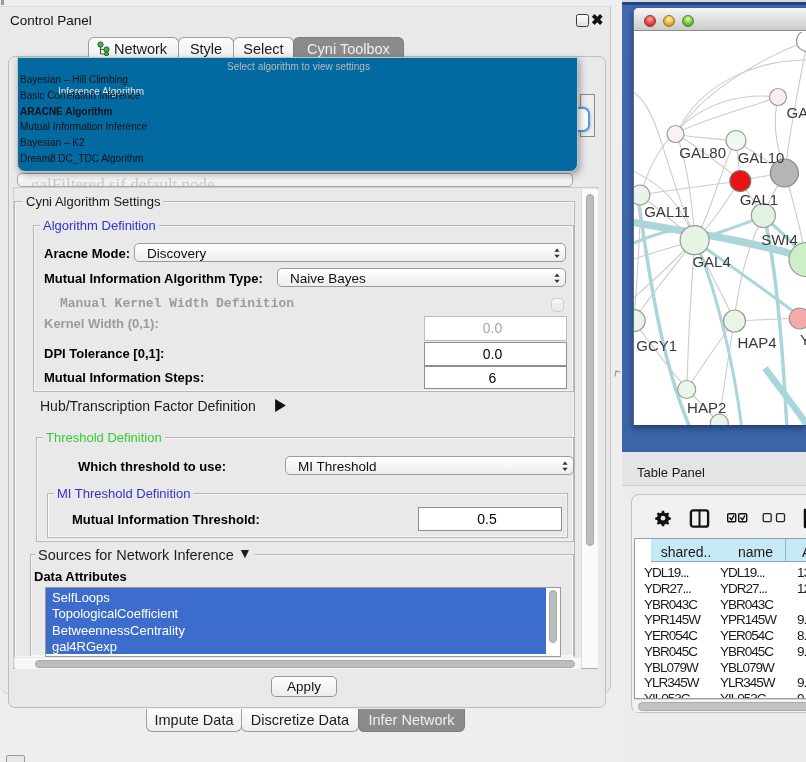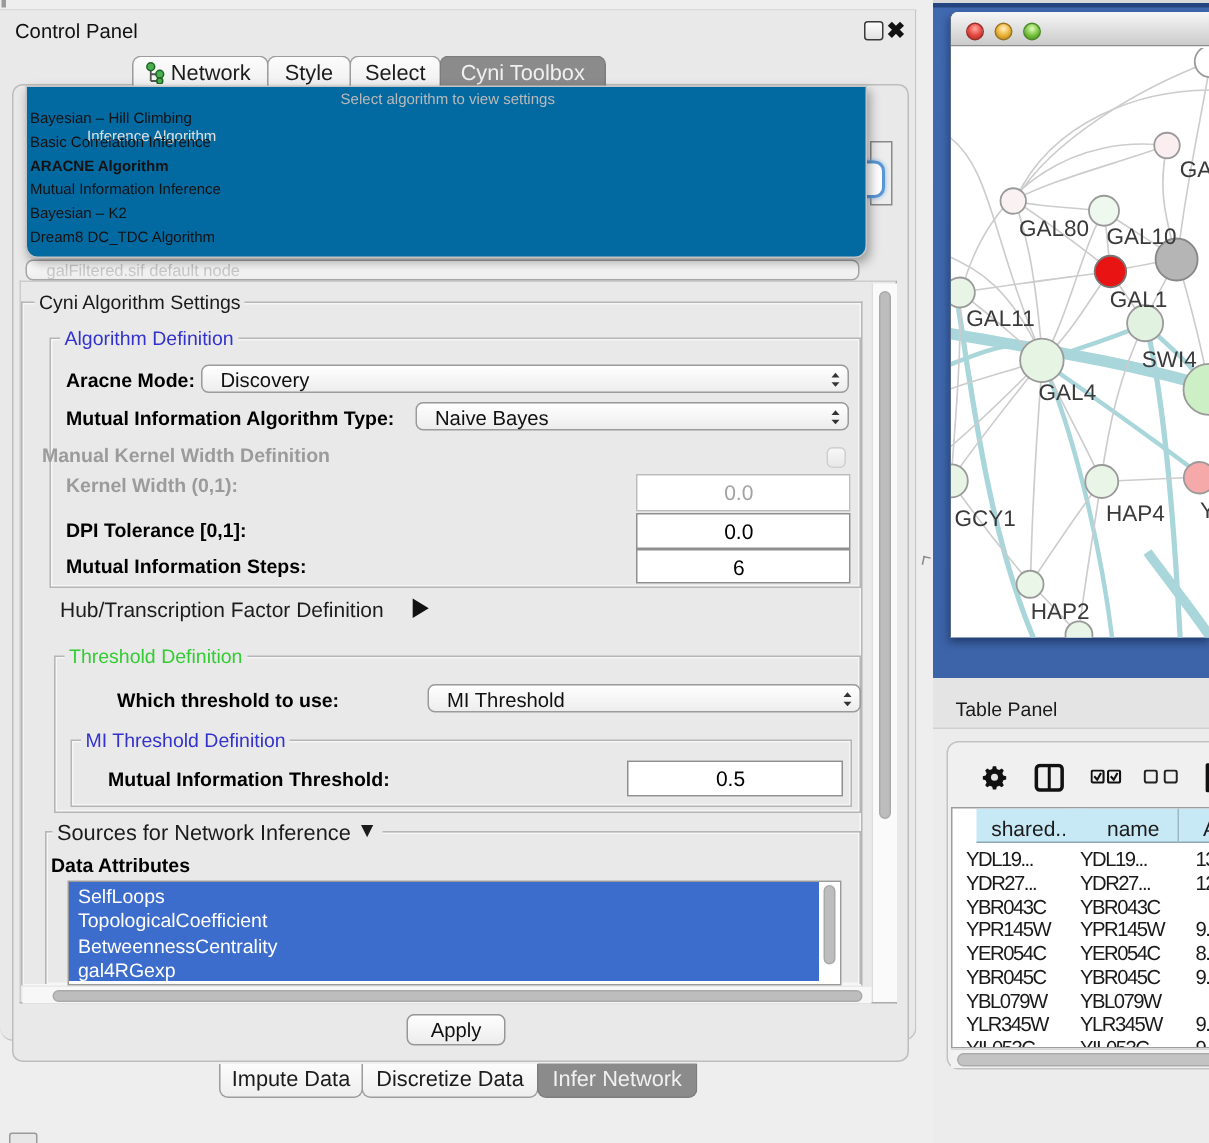--- a/index.html
+++ b/index.html
@@ -36,21 +36,21 @@
 #cp-title{left:10px;top:6px;font-size:13.5px;color:#111;}
 #cp-float{left:576px;top:7px;width:13px;height:13px;border:1.5px solid #3a3a3a;border-radius:2.5px;background:linear-gradient(#fdfdfd,#e2e2e2);}
 #cp-close{left:591px;top:4px;font-size:15px;font-weight:700;color:#111;}
 .tabrow .tab{top:0;height:23px;background:linear-gradient(#fcfcfc,#eeeeee);border:1px solid #9d9d9d;font-size:14.5px;color:#1c1c1c;text-align:center;padding-top:3px;}
 .tabrow .tab.sel{background:#8b8b8b;color:#f0f0f0;border-color:#7d7d7d;}
 #toptabs .tab{border-radius:6px 6px 0 0;border-bottom:none;}
 #bottabs .tab{border-radius:0 0 6px 6px;border-top:none;}
 #content-panel{left:8px;top:49px;width:598px;height:652px;background:#e9e9e9;border:1px solid #bdbdbd;border-radius:7px;}
 
 #sliver{left:17px;top:166px;width:556px;height:14px;background:linear-gradient(#ffffff,#ededed);border:1px solid #a6a6a6;border-radius:5px;overflow:hidden;}
-#sliver span{position:absolute;left:13px;top:1px;font-size:11px;color:#c9c9c9;}
+#sliver span{position:absolute;left:13px;top:1px;font-size:17px;color:#c9c9c9;font-family:Liberation Serif, serif;}
 #combo-glow{left:576px;top:100px;width:14px;height:25px;background:#fff;border:2.5px solid #5b97d6;border-radius:0 7px 7px 0;box-shadow:0 0 3px #7db3e8;}
 #combo-frame{left:580px;top:87px;width:15px;height:43px;background:#ededed;border:1px solid #8a8a8a;}
 
 #popup{left:17px;top:50px;width:561px;height:115px;background:#0369a1;border:1px solid #c4c4c4;box-shadow:2px 3px 7px rgba(0,0,0,.35);font-size:10px;color:#121212;border-radius:0 0 8px 8px;}
 #popup .hd{left:0;top:3px;width:561px;text-align:center;color:#b9b9b9;position:absolute;}
 #popup .it{left:2px;position:absolute;}
 
 #spane{left:13px;top:180px;width:585px;height:482px;background:#e9e9e9;border:1px solid #ababab;border-left-color:#cccccc;border-top-color:#cccccc;}
 #vscr{left:567px;top:1px;width:17px;height:479px;background:#fafafa;border-left:1px solid #dcdcdc;}
 #vscr div{left:4px;top:5px;width:8px;height:352px;background:#bdbdbd;border:1px solid #a9a9a9;border-radius:6px;position:absolute;}
@@ -288,21 +288,21 @@
         </svg>
   </div>
   <div class="lbl" style="left:44px;top:264px;">Mutual Information Algorithm Type:</div>
   <div class="combo" style="left:277px;top:261px;width:289px;height:19px;">
     <span class="cv">Naive Bayes</span>
     <svg width="8" height="14" viewBox="0 0 9 14">
           <path d="M4.5 2 L7.5 5.5 L1.5 5.5 Z" fill="#333"></path>
           <path d="M4.5 12.5 L7.5 9 L1.5 9 Z" fill="#333"></path>
         </svg>
   </div>
-  <div class="lbl dis" style="left:28px;top:289px;">Manual Kernel Width Definition</div>
+  <div class="lbl dis" style="left:60px;top:289px;font-family:Liberation Mono, monospace;">Manual Kernel Width Definition</div>
   <div style="left:550.5px;top:290.5px;width:13.5px;height:14px;background:linear-gradient(#f7f7f7,#e8e8e8);border:1px solid #cfcfcf;border-radius:4px;"></div>
   <div class="lbl dis" style="left:44px;top:309px;">Kernel Width (0,1):</div>
   <div class="tf dis" style="left:424px;top:309px;width:143px;height:25px;">0.0</div>
   <div class="lbl" style="left:44px;top:339px;">DPI Tolerance [0,1]:</div>
   <div class="tf" style="left:424px;top:335px;width:143px;height:24px;">0.0</div>
   <div class="lbl" style="left:44px;top:363px;">Mutual Information Steps:</div>
   <div class="tf" style="left:424px;top:359px;width:143px;height:23px;">6</div>
 
   <div style="left:40px;top:391px;font-size:14px;color:#1c1c1c;" class="txt">Hub/Transcription Factor Definition</div>
   <svg style="left:274px;top:391px;" width="13" height="15" viewBox="0 0 12 14">

